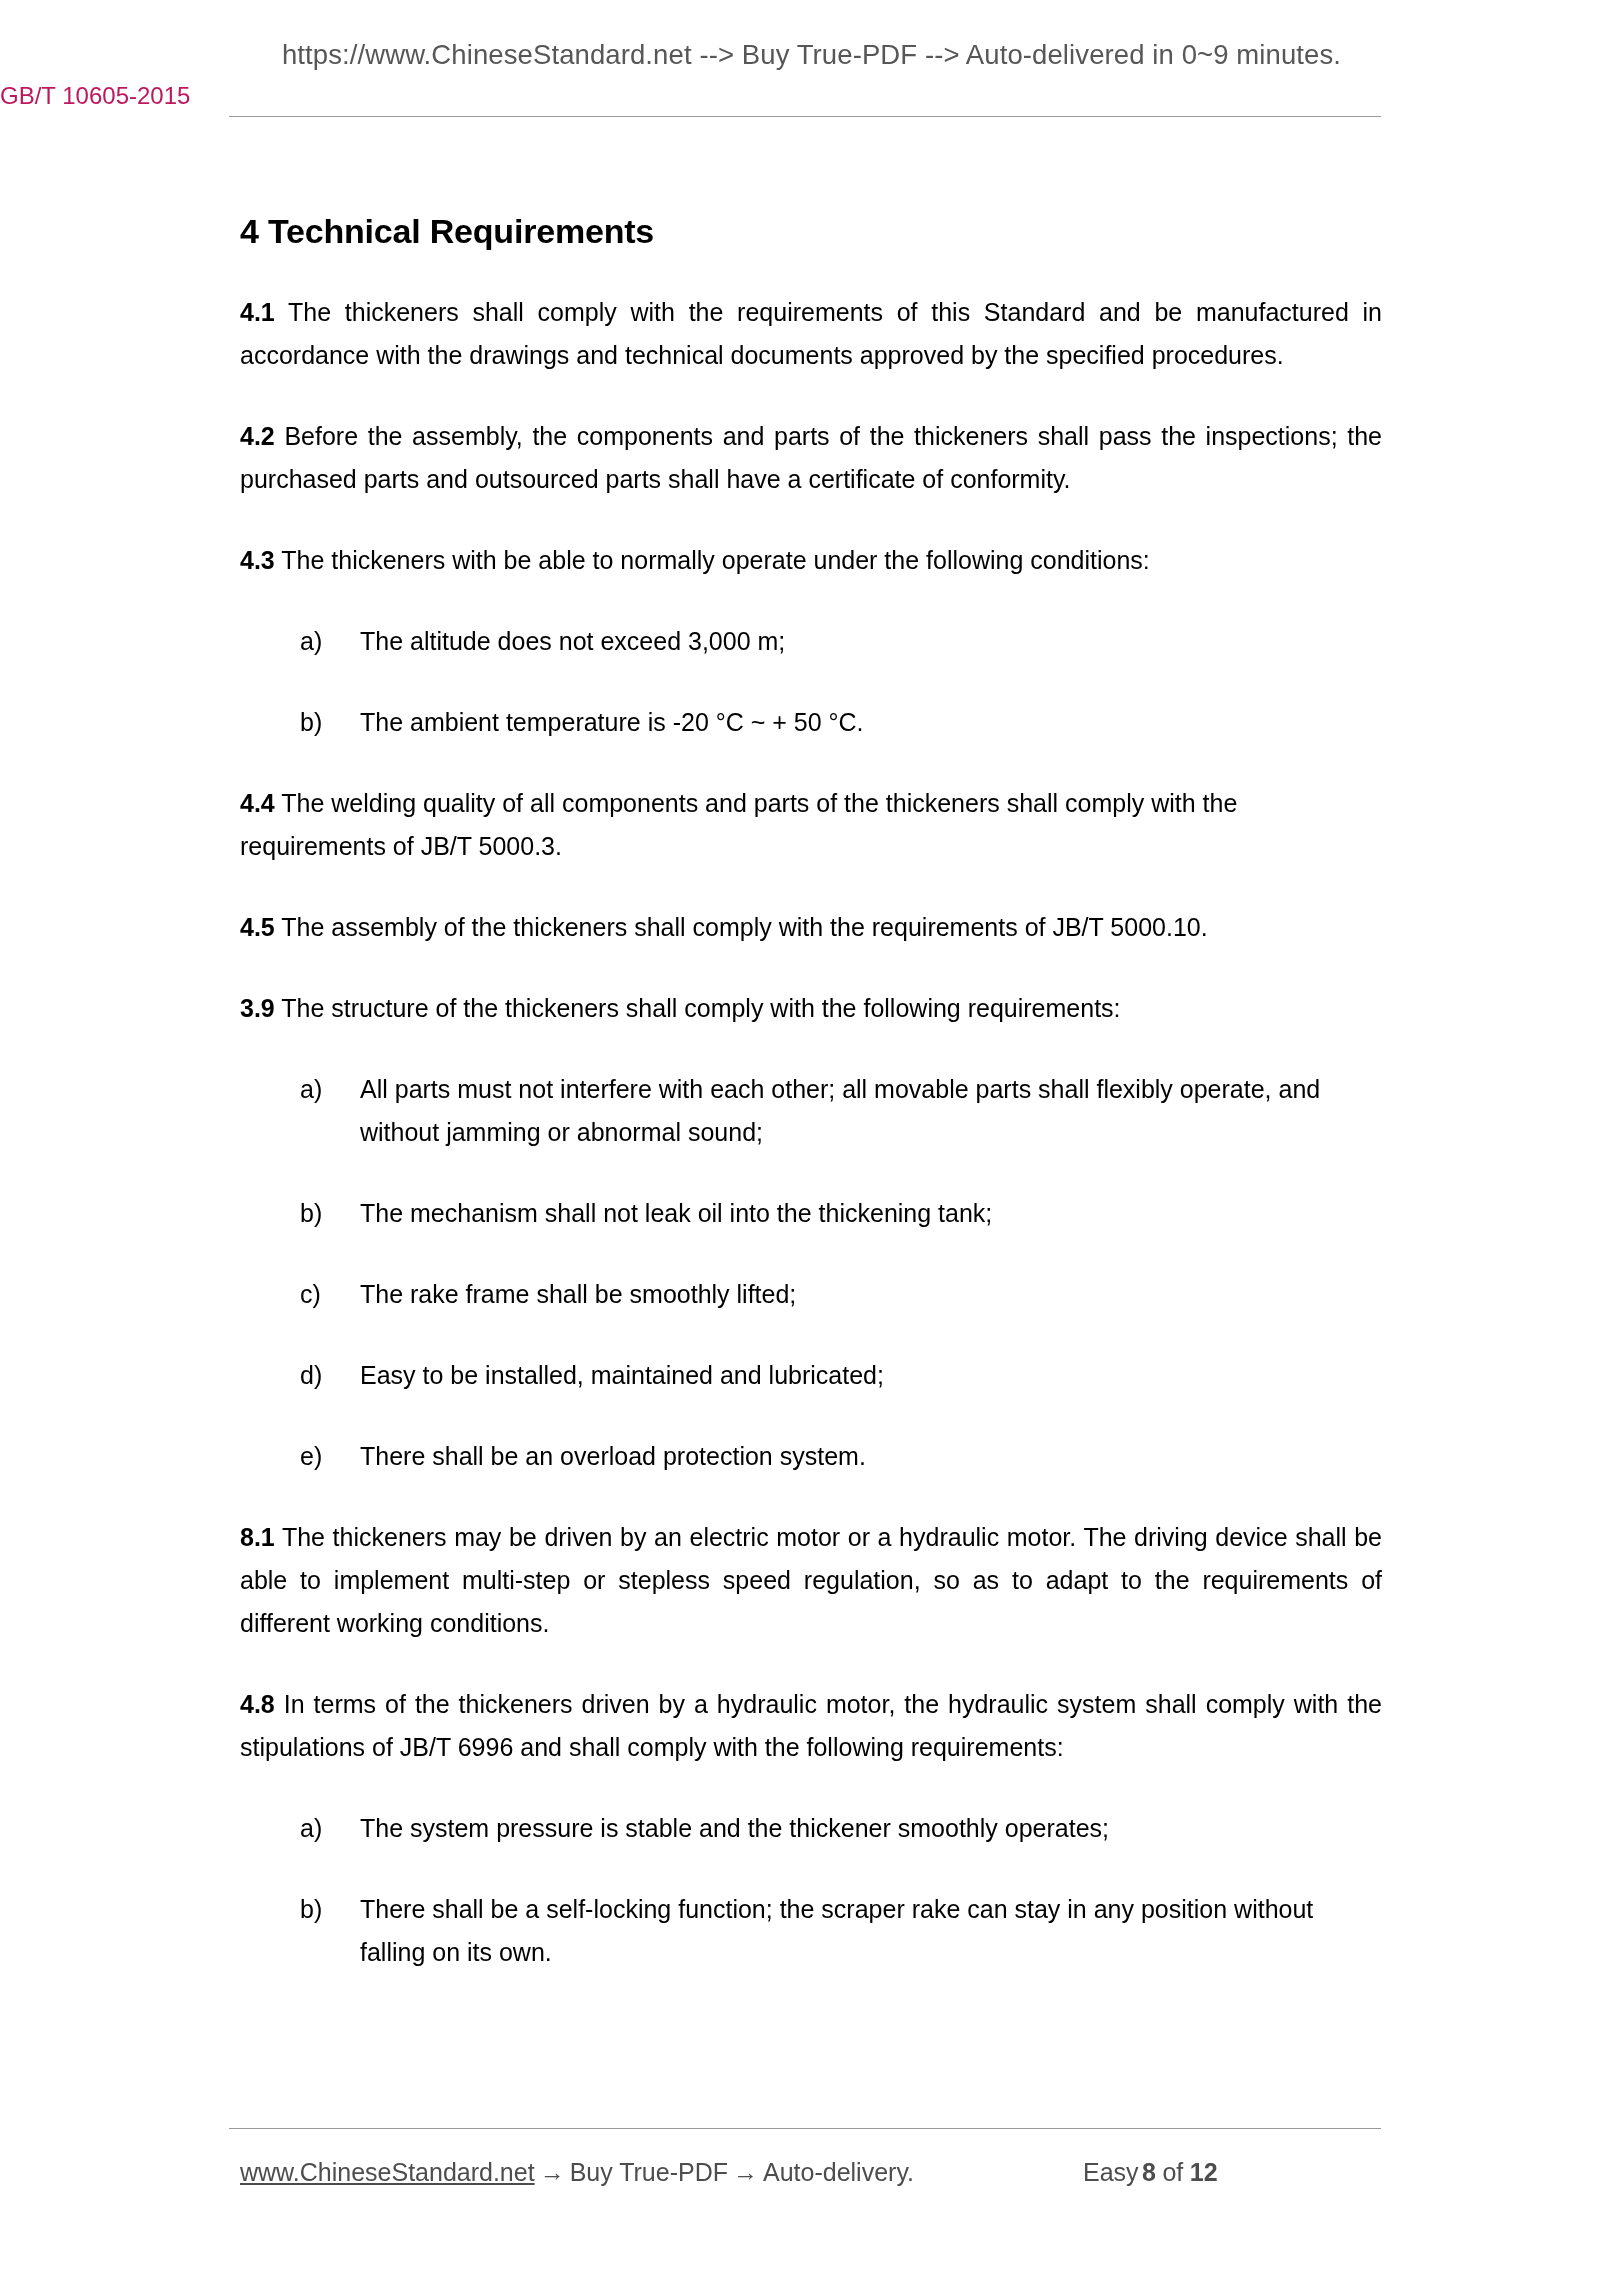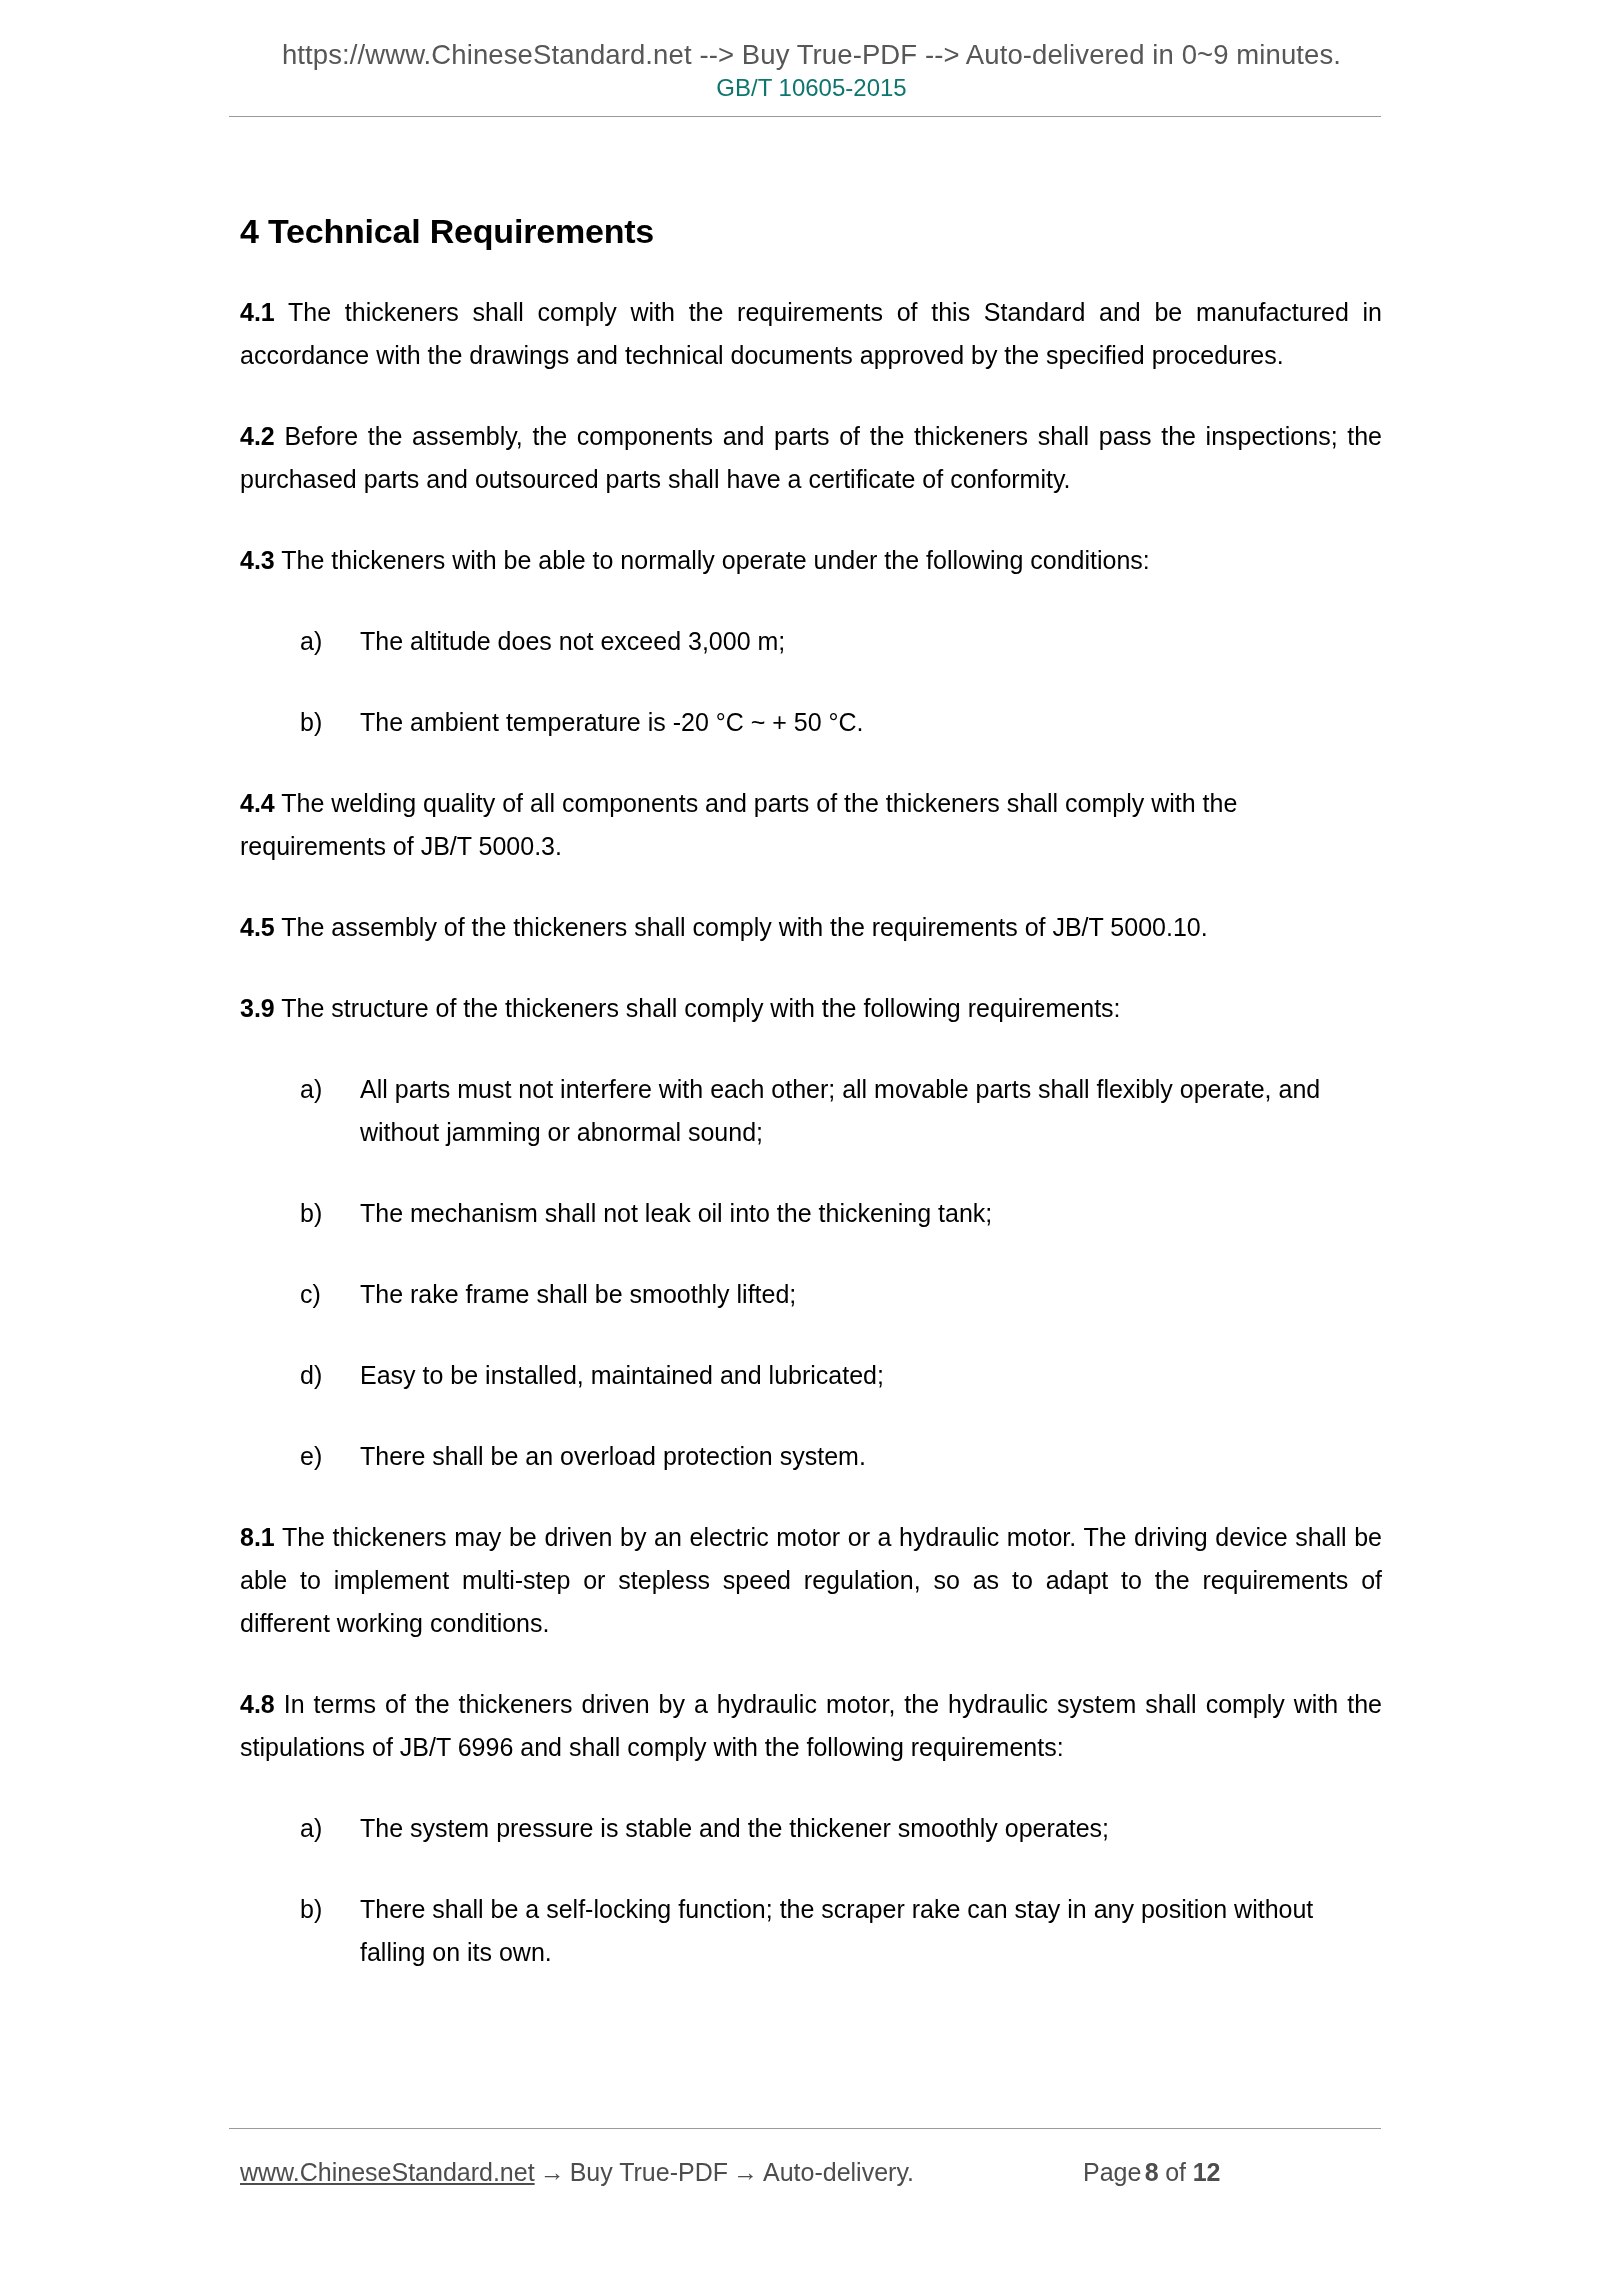--- a/index.html
+++ b/index.html
@@ -33,25 +33,25 @@
   }
   .header-line1 {
     text-align: center;
     color: #575757;
     font-size: 27.5px;
     line-height: 35px;
     letter-spacing: 0.1px;
     white-space: nowrap;
   }
   .header-line2 {
-    text-align: center;
-    color: #0f766e;
+    text-align: left;
+    color: #be185d;
     font-size: 24px;
     line-height: 32px;
-    margin-top: 0;
+    margin-top: 8px;
   }
   .header-rule {
     position: absolute;
     left: 229px;
     top: 116px;
     width: 1152px;
     height: 0;
     border-top: 1.7px solid #9a9a9a;
   }
 
@@ -204,17 +204,17 @@
     <ul class="alist">
       <li><span class="marker">a)</span><span>The system pressure is stable and the thickener smoothly operates;</span></li>
       <li><span class="marker">b)</span><span>There shall be a self-locking function; the scraper rake can stay in any position without falling on its own.</span></li>
     </ul>
 
   </div>
 
   <div class="footer-rule"></div>
   <div class="footer">
     <span class="footer-left"><a class="footer-link" href="#">www.ChineseStandard.net</a><span class="footer-arrow">→</span><span>Buy True-PDF</span><span class="footer-arrow">→</span><span>Auto-delivery.</span></span>
-    <span class="footer-right"><span>Page</span><span class="pgnum">8</span><span class="oftxt">of</span><span class="pgnum">12</span></span>
+    <span class="footer-right"><span>Easy</span><span class="pgnum">8</span><span class="oftxt">of</span><span class="pgnum">12</span></span>
   </div>
 
 </div>
 
 
 </body></html>

